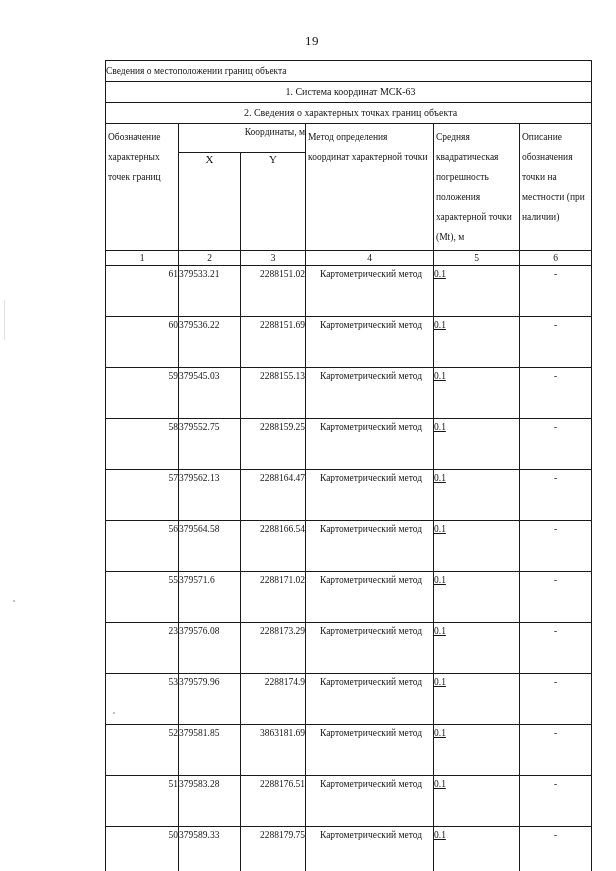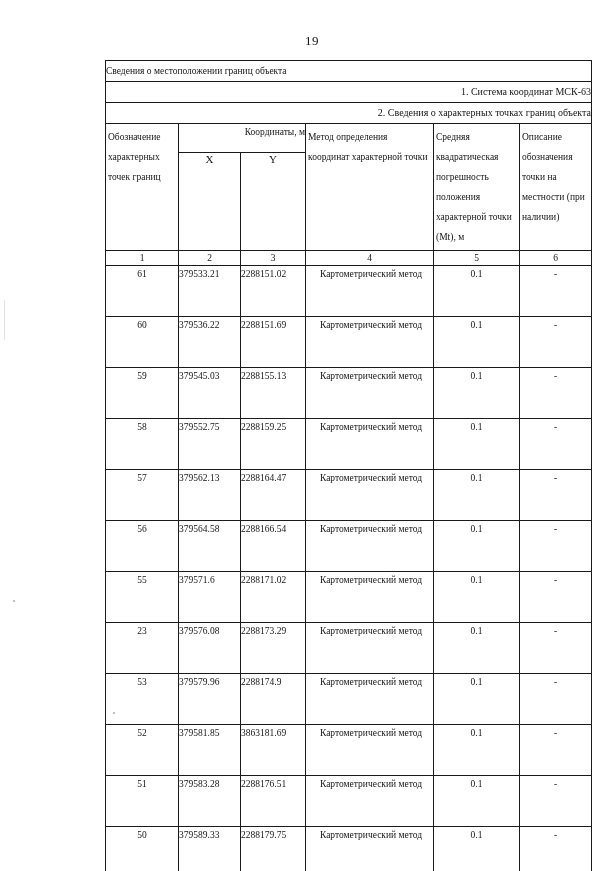--- a/index.html
+++ b/index.html
@@ -50,21 +50,21 @@
     font-weight: normal;
   }
 
   
   .banner-center {
     height: 20px;
     line-height: 20px;
     font-size: 9.5px;
   }
   .banner-left {
-    text-align: right;
+    text-align: center;
     height: 20px;
     line-height: 20px;
     font-size: 10px;
     padding-left: 4px !important;
   }
 
   
   .colhead {
     text-align: left;
     font-size: 9.5px;
@@ -94,25 +94,25 @@
     font-size: 9.5px;
   }
 
   
   .datarow td {
     height: 47px;
     font-size: 9.5px;
     padding-top: 3px !important;
     vertical-align: top;
   }
-  .c-num   { text-align: center; }
+  .c-num   { text-align: right; }
   .c-x     { text-align: left; }
-  .c-y     { text-align: left; }
+  .c-y     { text-align: right; }
   .c-meth  { text-align: center; padding-left: 3px !important; }
-  .c-err   { text-align: center; }
+  .c-err   { text-align: left; text-decoration: underline; }
   .c-desc  { text-align: center; }
 
   
   .scan-mark {
     position: absolute;
     background: #8d8d8d;
     opacity: 0.55;
   }
   .scan-mark.m1 { left: 13px; top: 600px;  width: 2px;  height: 2px; }
   .scan-mark.m2 { left: 113px; top: 712px; width: 2px;  height: 2px; }

